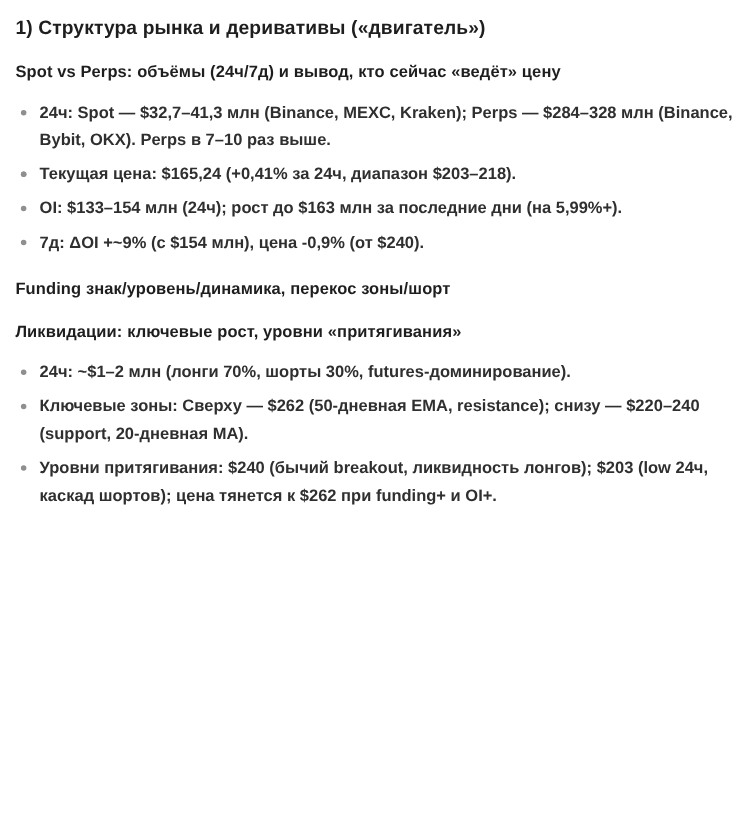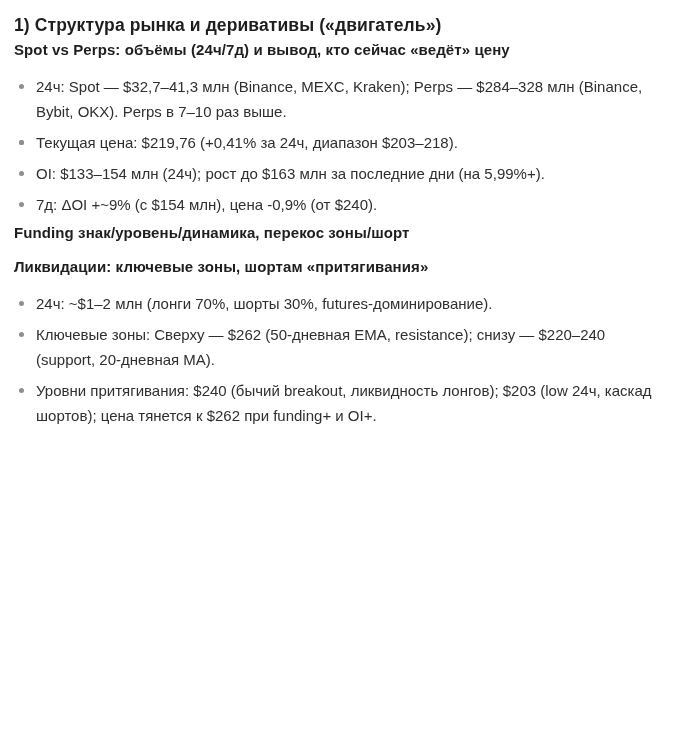--- a/index.html
+++ b/index.html
@@ -18,31 +18,32 @@
   }
   h1.doc-title {
     margin: 0 0 0 0;
     font-size: 17.5px;
     line-height: 22px;
     font-weight: 700;
     color: #1e1e1e;
     letter-spacing: 0.1px;
   }
   h2.section-heading {
-    margin: 4px 0 15px 0;
+    margin: 20px 0 15px 0;
     font-size: 15px;
     line-height: 19px;
     font-weight: 700;
     color: #1e1e1e;
     letter-spacing: 0.1px;
   }
   ul.bullet-list {
     list-style: none;
     margin: 0;
     padding: 0;
+    font-weight: bold;
   }
   ul.bullet-list li {
     position: relative;
     padding-left: 22px;
     margin: 0 0 6px 0;
     font-size: 15px;
     line-height: 25px;
     color: #2f2f2f;
   }
   span.dot {
@@ -60,26 +61,26 @@
 
 <h1 class="doc-title">1) Структура рынка и деривативы («двигатель»)</h1>
 
 <div id="sections">
     <h2 class="section-heading">Spot vs Perps: объёмы (24ч/7д) и вывод, кто сейчас «ведёт» цену</h2>
     <ul class="bullet-list">
       <li><span class="dot"></span><span>24ч: Spot — $32,7–41,3 млн (Binance, MEXC, Kraken); Perps — $284–328 млн (Binance, Bybit, OKX). Perps в 7–10 раз выше.</span></li>
       <li><span class="dot"></span></li>
     </ul>
     <ul class="bullet-list">
-      <li><span class="dot"></span><span>Текущая цена: $219,76 (+0,41% за 24ч, диапазон $203–218).</span></li>
+      <li><span class="dot"></span><span>Текущая цена: $165,24 (+0,41% за 24ч, диапазон $203–218).</span></li>
       <li><span class="dot"></span><span>OI: $133–154 млн (24ч); рост до $163 млн за последние дни (на 5,99%+).</span></li>
       <li><span class="dot"></span><span>7д: ΔOI +~9% (с $154 млн), цена -0,9% (от $240).</span></li>
     </ul>
     <h2 class="section-heading">Funding знак/уровень/динамика, перекос зоны/шорт</h2>
     <ul class="bullet-list">
     </ul>
-    <h2 class="section-heading">Ликвидации: ключевые зоны, шортам «притягивания»</h2>
+    <h2 class="section-heading">Ликвидации: ключевые рост, уровни «притягивания»</h2>
     <ul class="bullet-list">
       <li><span class="dot"></span><span>24ч: ~$1–2 млн (лонги 70%, шорты 30%, futures-доминирование).</span></li>
       <li><span class="dot"></span><span>Ключевые зоны: Сверху — $262 (50-дневная EMA, resistance); снизу — $220–240 (support, 20-дневная MA).</span></li>
       <li><span class="dot"></span><span>Уровни притягивания: $240 (бычий breakout, ликвидность лонгов); $203 (low 24ч, каскад шортов); цена тянется к $262 при funding+ и OI+.</span></li>
     </ul>
   </div>
 
 </body></html>

